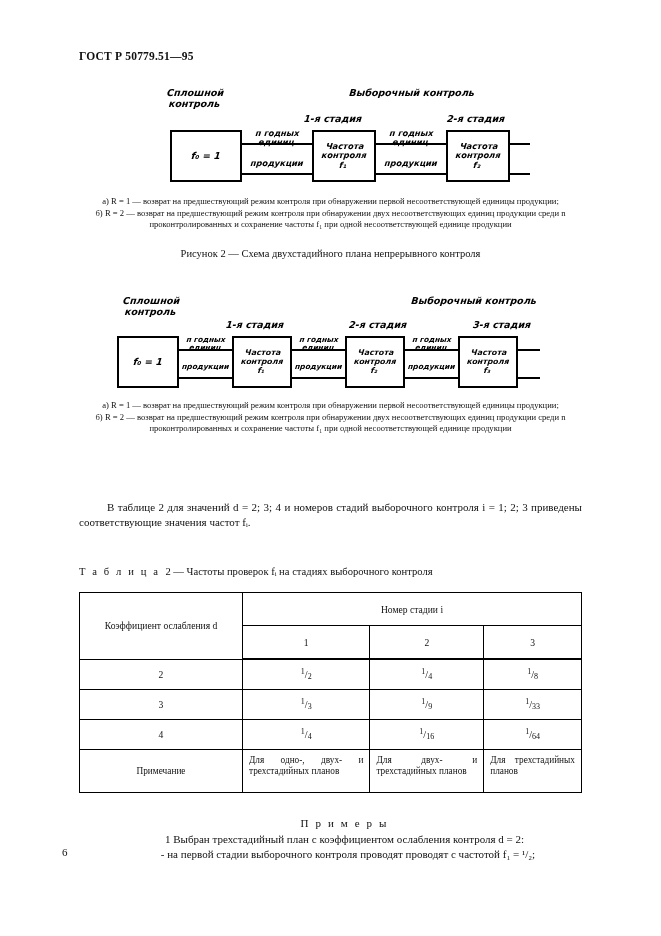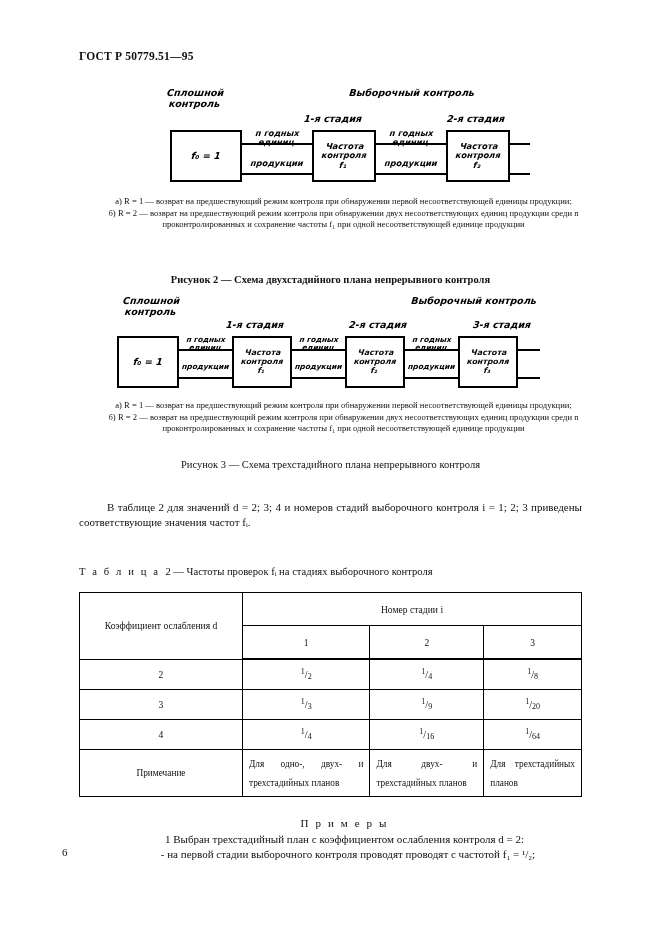--- a/index.html
+++ b/index.html
@@ -57,21 +57,21 @@
   }
   .connector .cline.a{top:0;}
   .connector .cline.b{bottom:0;}
   .connector .ctext{
     position:absolute;left:0;width:100%;
     text-align:center;
   }
 
   
   .notes{
-    position:absolute;left:92px;width:503px;
+    position:absolute;left:79px;width:503px;
     font-size:8.6px;line-height:11.6px;text-align:center;
     font-family:"Liberation Serif", serif;
   }
   .notes p{margin:0;}
 
   .figcap{
     position:absolute;left:0;width:661px;text-align:center;
     font-size:10.5px;font-family:"Liberation Serif", serif;
   }
 
@@ -100,21 +100,21 @@
     border:1px solid #000;
     padding:3px 6px;
     text-align:center;
     vertical-align:middle;
     font-weight:normal;
   }
   table.t2 .colhead{height:26px;}
   table.t2 .lefthead{width:150px;margin-top:30px;}
   table.t2 .thick{border-bottom:2px solid #000;}
   table.t2 .datarow td{height:23px;}
-  table.t2 .noterow td{height:34px;text-align:justify;font-size:9.3px;line-height:19px;vertical-align:top;padding-top:5px;}
+  table.t2 .noterow td{height:34px;text-align:justify;font-size:9.3px;line-height:11px;vertical-align:top;padding-top:5px;}
   table.t2 .noterow td.nl{text-align:center;vertical-align:middle;padding-top:3px;}
   .frac{display:inline-block;font-size:10.2px;}
   .frac sup{font-size:8px;vertical-align:.55em;}
   .frac sub{font-size:8px;vertical-align:-.12em;}
 
   
   .examples{
     position:absolute;left:79px;width:503px;
     font-size:11px;line-height:14.4px;
     font-family:"Liberation Serif", serif;
@@ -185,21 +185,21 @@
       </div>
 
     </div>
   </div>
 
   <div class="notes" style="top:196px;">
     <p>а)  R = 1 — возврат на предшествующий режим контроля при обнаружении первой несоответствующей единицы продукции;</p>
     <p>б)  R = 2 — возврат на предшествующий режим контроля при обнаружении двух несоответствующих единиц продукции среди n проконтролированных и сохранение частоты f₁ при одной несоответствующей единице продукции</p>
   </div>
 
-  <div class="figcap" style="top:274px;font-weight:bold;">Рисунок 2 — Схема двухстадийного плана непрерывного контроля</div>
+  <div class="figcap" style="top:248px;">Рисунок 2 — Схема двухстадийного плана непрерывного контроля</div>
 
   <div class="figure fig3">
     <div class="scheme">
 
       <div class="toplabel hand" style="left:108px;top:0px;width:86px;">Сплошной
 контроль</div>
 
       <div class="toplabel hand" style="left:384px;top:0px;width:180px;">Выборочный контроль</div>
 
       <div class="toplabel hand" style="left:215px;top:24px;width:80px;">1-я стадия</div>
@@ -260,21 +260,20 @@
       </div>
 
     </div>
   </div>
 
   <div class="notes" style="top:400px;">
     <p>а)  R = 1 — возврат на предшествующий режим контроля при обнаружении первой несоответствующей единицы продукции;</p>
     <p>б)  R = 2 — возврат на предшествующий режим контроля при обнаружении двух несоответствующих единиц продукции среди n проконтролированных и сохранение частоты f₁ при одной несоответствующей единице продукции</p>
   </div>
 
-  <div class="figcap" style="top:459px;">Рисунок 3 — Схема трехстадийного плана непрерывного контроля</div>
 
   <div class="body-text" style="top:500px;">
     <p>В таблице 2 для значений d = 2; 3; 4 и номеров стадий выборочного контроля i = 1; 2; 3 приведены соответствующие значения частот fᵢ.</p>
   </div>
 
   <div class="tabcap" style="top:566px;">
     <span class="sp">Т а б л и ц а</span><span>&nbsp;&nbsp;</span><span>2</span><span>&nbsp;</span><span>— Частоты проверок fᵢ на стадиях выборочного контроля</span>
   </div>
 
   <table class="t2">
@@ -292,21 +291,21 @@
       <tr class="datarow">
         <td>2</td>
         <td><span class="frac"><sup>1</sup>/<sub>2</sub></span></td>
         <td><span class="frac"><sup>1</sup>/<sub>4</sub></span></td>
         <td><span class="frac"><sup>1</sup>/<sub>8</sub></span></td>
       </tr>
       <tr class="datarow">
         <td>3</td>
         <td><span class="frac"><sup>1</sup>/<sub>3</sub></span></td>
         <td><span class="frac"><sup>1</sup>/<sub>9</sub></span></td>
-        <td><span class="frac"><sup>1</sup>/<sub>20</sub></span></td>
+        <td><span class="frac"><sup>1</sup>/<sub>33</sub></span></td>
       </tr>
       <tr class="datarow">
         <td>4</td>
         <td><span class="frac"><sup>1</sup>/<sub>4</sub></span></td>
         <td><span class="frac"><sup>1</sup>/<sub>16</sub></span></td>
         <td><span class="frac"><sup>1</sup>/<sub>64</sub></span></td>
       </tr>
 
       <tr class="noterow">
         <td class="nl">Примечание</td>

